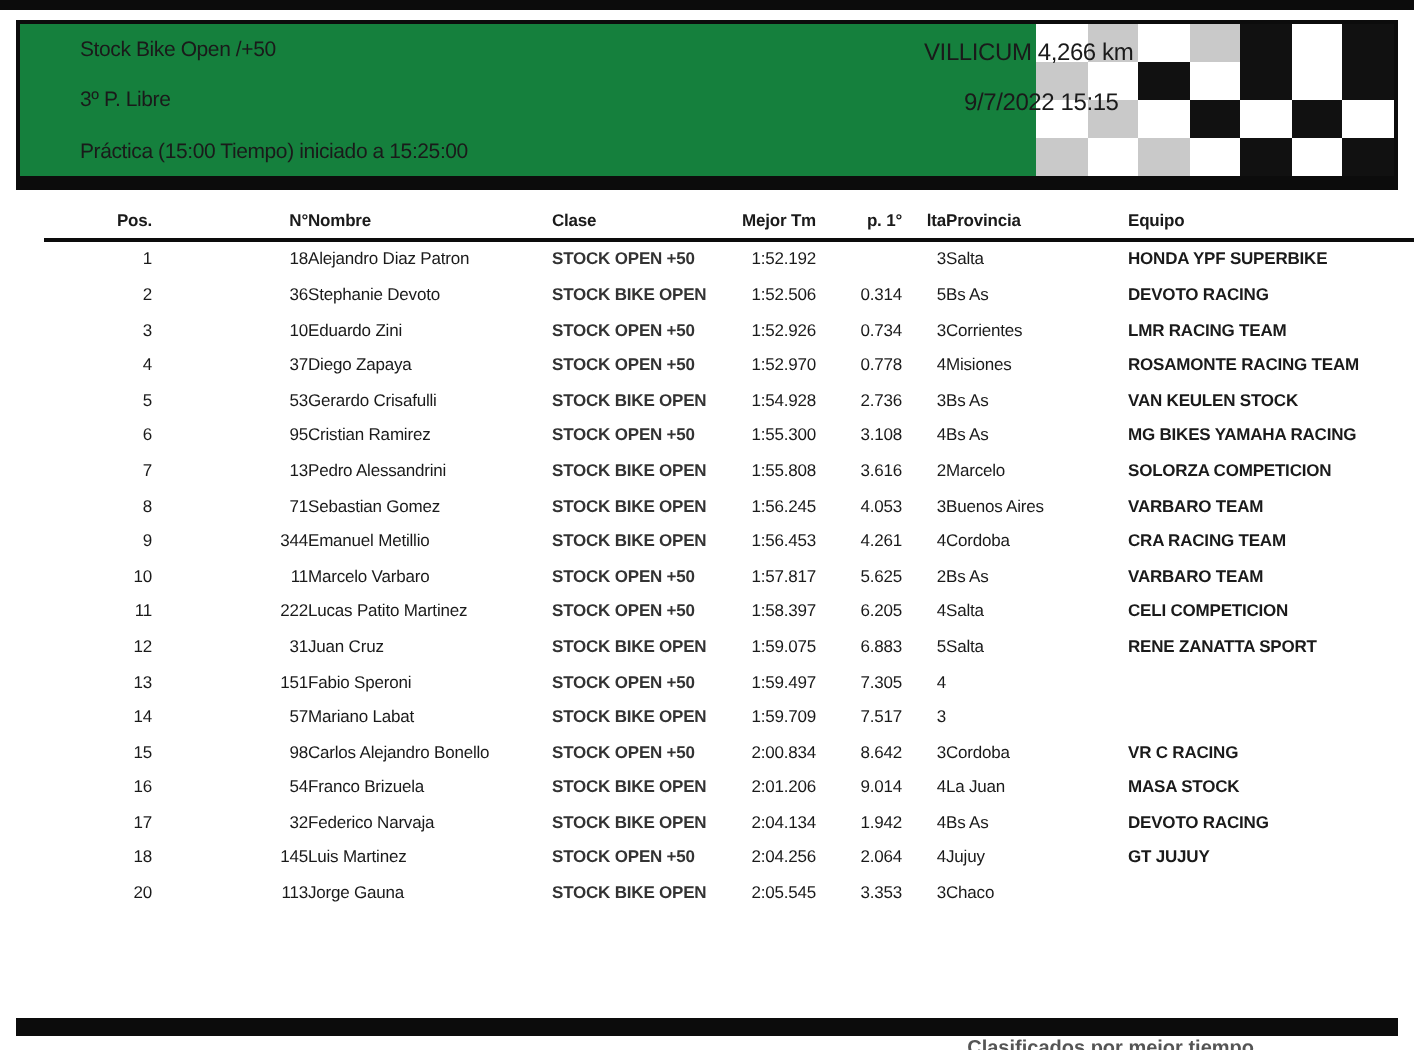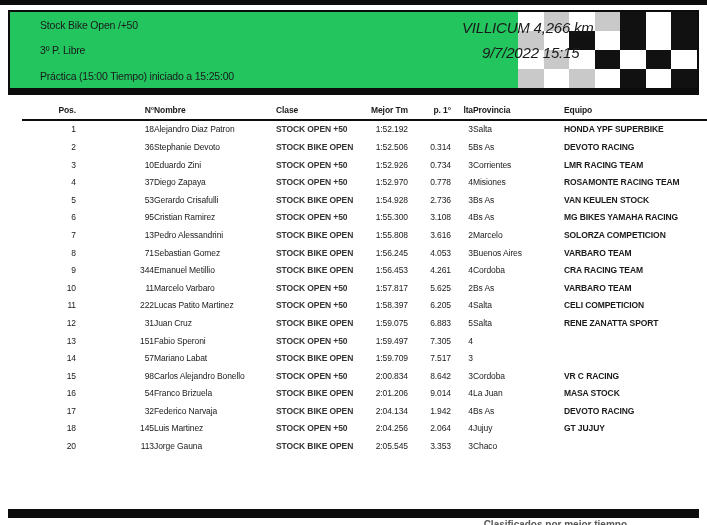--- a/index.html
+++ b/index.html
@@ -7,34 +7,34 @@
     position:relative;
     width:707px;height:525px;
     overflow:hidden;
     background:#ffffff;
     font-family:"Liberation Sans", sans-serif;
     color:#1a1a1a;
   }
   .top-bar{position:absolute;left:0;top:0;width:707px;height:5px;background:#0c0c0c;}
   .header-box{
     position:absolute;left:8px;top:10px;width:687px;height:76px;
-    background:#22c55e;
+    background:#15803d;
     border:2px solid #0c0c0c;
     border-bottom:7px solid #0c0c0c;
   }
   .flag{
     position:absolute;right:0;top:0;height:100%;width:179px;
     display:grid;grid-template-columns:repeat(7,1fr);grid-template-rows:repeat(4,1fr);
   }
   .h-left{position:absolute;left:30px;top:0;height:100%;}
   .h-left div{position:absolute;white-space:nowrap;font-size:10.5px;letter-spacing:-0.2px;}
   .h-cat{top:7px;}
   .h-ses{top:32px;}
   .h-prac{top:58px;}
-  .h-right div{position:absolute;white-space:nowrap;font-size:15px;letter-spacing:-0.2px;z-index:2;font-style:italic;}
+  .h-right div{position:absolute;white-space:nowrap;font-size:12px;letter-spacing:-0.2px;z-index:2;}
   .h-circuit{left:452px;top:7px;}
   .h-datetime{left:472px;top:32px;}
   table.results{
     position:absolute;left:22px;top:101px;width:691px;
     border-collapse:collapse;table-layout:fixed;
   }
   table.results th, table.results td{
     padding:0;margin:0;white-space:nowrap;overflow:hidden;
     height:17.6px;vertical-align:middle;
     font-size:8.5px;letter-spacing:-0.1px;

